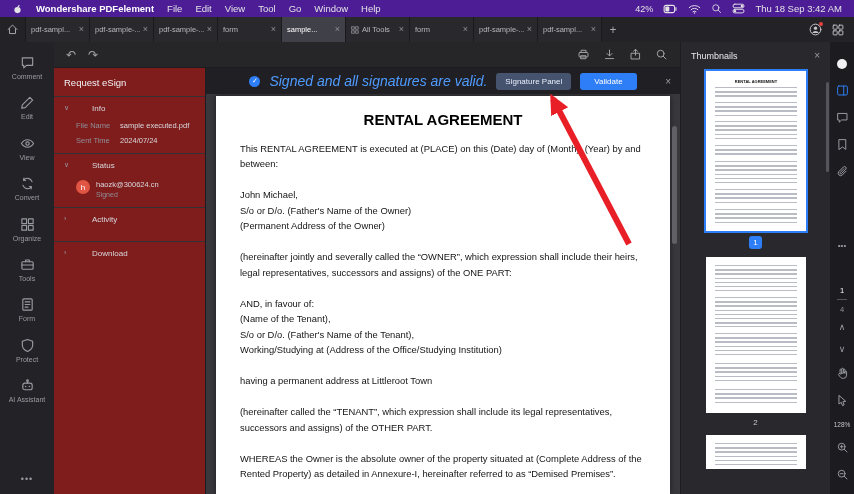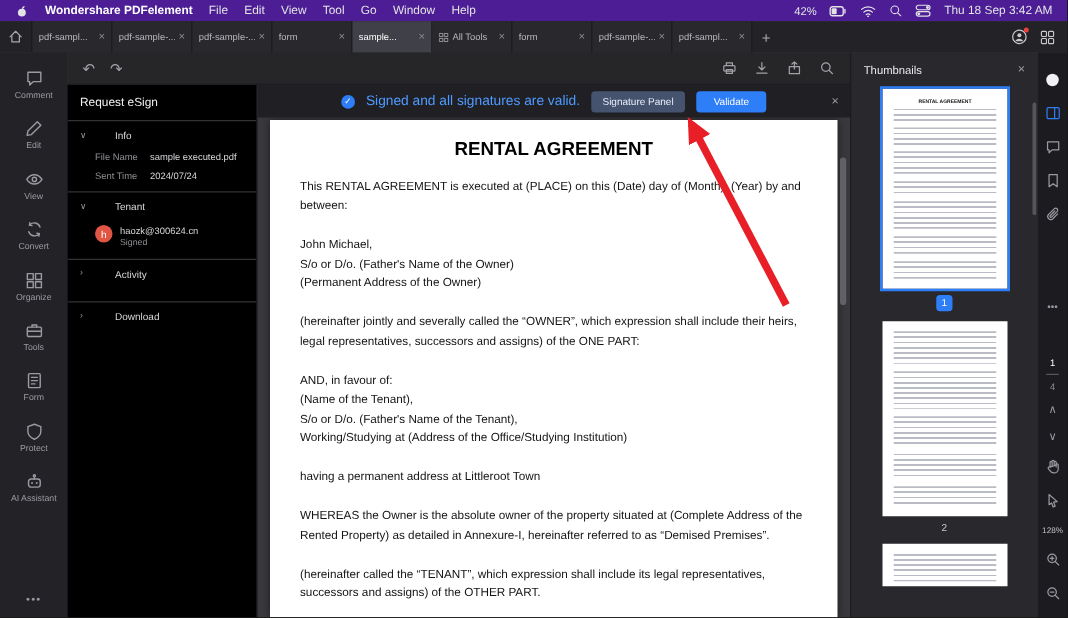--- a/index.html
+++ b/index.html
@@ -43,37 +43,37 @@
   
   .centercol { flex:1; min-width:0; display:flex; flex-direction:column; }
   .toolrow { height:26px; background:#262629; border-bottom:1px solid #1d1d21; display:flex; align-items:center; gap:12px; padding:0 12px; color:#a2a2a8; }
   .toolrow .glyph { font-size:12px; line-height:1; }
   .toolrow .rgrp { margin-left:auto; display:flex; align-items:center; gap:13px; }
   .toolrow svg { width:13px; height:13px; }
 
   .centerrow { flex:1; min-height:0; display:flex; }
 
   
-  .esign { width:152px; background:#000000; border-right:1px solid #1d1d21; font-size:7.5px; overflow:hidden; }
+  .esign { width:152px; background:#7f1d1d; border-right:1px solid #1d1d21; font-size:7.5px; overflow:hidden; }
   .esign .ptitle { padding:9px 10px 8px; font-size:9.5px; color:#f2f2f4; }
   .sechead { display:flex; gap:21px; padding:7px 10px 5px; color:#d8d8dc; font-size:8px; border-top:1px solid #323236; }
   .sechead .chev { color:#9a9aa2; font-size:7px; width:7px; }
   .inforow { display:flex; padding:3px 10px 3px 22px; }
   .inforow .lab { width:44px; color:#8f8f96; }
   .inforow .val { flex:1; color:#d8d8dc; }
   .person { display:flex; gap:6px; padding:5px 10px 9px 22px; align-items:flex-start; }
   .pavatar { width:14px; height:14px; border-radius:50%; background:#e05543; color:#fff; font-size:8px; display:flex; align-items:center; justify-content:center; }
   .pmail { color:#d8d8dc; font-size:7.5px; }
   .pstate { color:#8f8f96; font-size:7px; margin-top:2px; }
 
   
   .docarea { flex:1; min-width:0; position:relative; display:flex; flex-direction:column; background:#39393d; }
   .notif { height:26px; background:#1f1f24; display:flex; align-items:center; justify-content:center; gap:9px; position:relative; }
   .vcheck { width:11px; height:11px; border-radius:50%; background:#2e7ef7; color:#fff; font-size:7px; display:flex; align-items:center; justify-content:center; }
-  .vmsg { color:#4f9bff; font-size:11px; }
+  .vmsg { color:#4f9bff; font-size:14px;font-style:italic; }
   .btn-sig { background:#45536f; color:#e9eefb; border:none; border-radius:3px; font-size:8px; padding:4px 9px; font-family:inherit; }
   .btn-val { background:#2e7ef7; color:#fff; border:none; border-radius:3px; font-size:8px; padding:4px 14px; font-family:inherit; }
   .notif .nclose { position:absolute; right:9px; color:#9c9ca2; font-size:10px; }
   .pagewrap { flex:1; overflow:hidden; display:flex; justify-content:center; padding-top:2px; position:relative; }
   .page { width:454px; background:#fff; color:#141414; padding:13px 24px 10px; font-size:9.4px; line-height:15.5px; box-shadow:0 0 6px rgba(0,0,0,.5); }
   .page h1 { font-size:15px; text-align:center; font-weight:700; margin:3px 0 13px; color:#000; }
   .page p { margin:0 0 15.5px; white-space:pre-line; }
   .docscroll { position:absolute; right:3px; top:32px; width:5px; height:118px; border-radius:3px; background:#606066; }
 
   
@@ -349,21 +349,21 @@
             <span class="lab">File Name</span>
             <span class="val">sample executed.pdf</span>
           </div>
           <div class="inforow" style="padding-bottom:8px;">
             <span class="lab">Sent Time</span>
             <span class="val">2024/07/24</span>
           </div>
 
           <div class="sechead">
             <span class="chev">∨</span>
-            <span>Tenant</span>
+            <span>Status</span>
           </div>
           <div class="person">
             <span class="pavatar">h</span>
             <span>
               <div class="pmail">haozk@300624.cn</div>
               <div class="pstate">Signed</div>
             </span>
           </div>
 
           <div class="sechead">
@@ -391,22 +391,22 @@
               <p>This RENTAL AGREEMENT is executed at (PLACE) on this (Date) day of (Month), (Year) by and between:</p>
               <p>John Michael,
 S/o or D/o. (Father's Name of the Owner)
 (Permanent Address of the Owner)</p>
               <p>(hereinafter jointly and severally called the “OWNER”, which expression shall include their heirs, legal representatives, successors and assigns) of the ONE PART:</p>
               <p>AND, in favour of:
 (Name of the Tenant),
 S/o or D/o. (Father's Name of the Tenant),
 Working/Studying at (Address of the Office/Studying Institution)</p>
               <p>having a permanent address at Littleroot Town</p>
+              <p>(hereinafter called the “TENANT”, which expression shall include its legal representatives, successors and assigns) of the OTHER PART.</p>
               <p>WHEREAS the Owner is the absolute owner of the property situated at (Complete Address of the Rented Property) as detailed in Annexure-I, hereinafter referred to as “Demised Premises”.</p>
-              <p>(hereinafter called the “TENANT”, which expression shall include its legal representatives, successors and assigns) of the OTHER PART.</p>
 
             </div>
             <div class="docscroll"></div>
           </div>
         </div>
       </div>
     </div>
 
     <div class="thumbs">
       <div class="thead">

